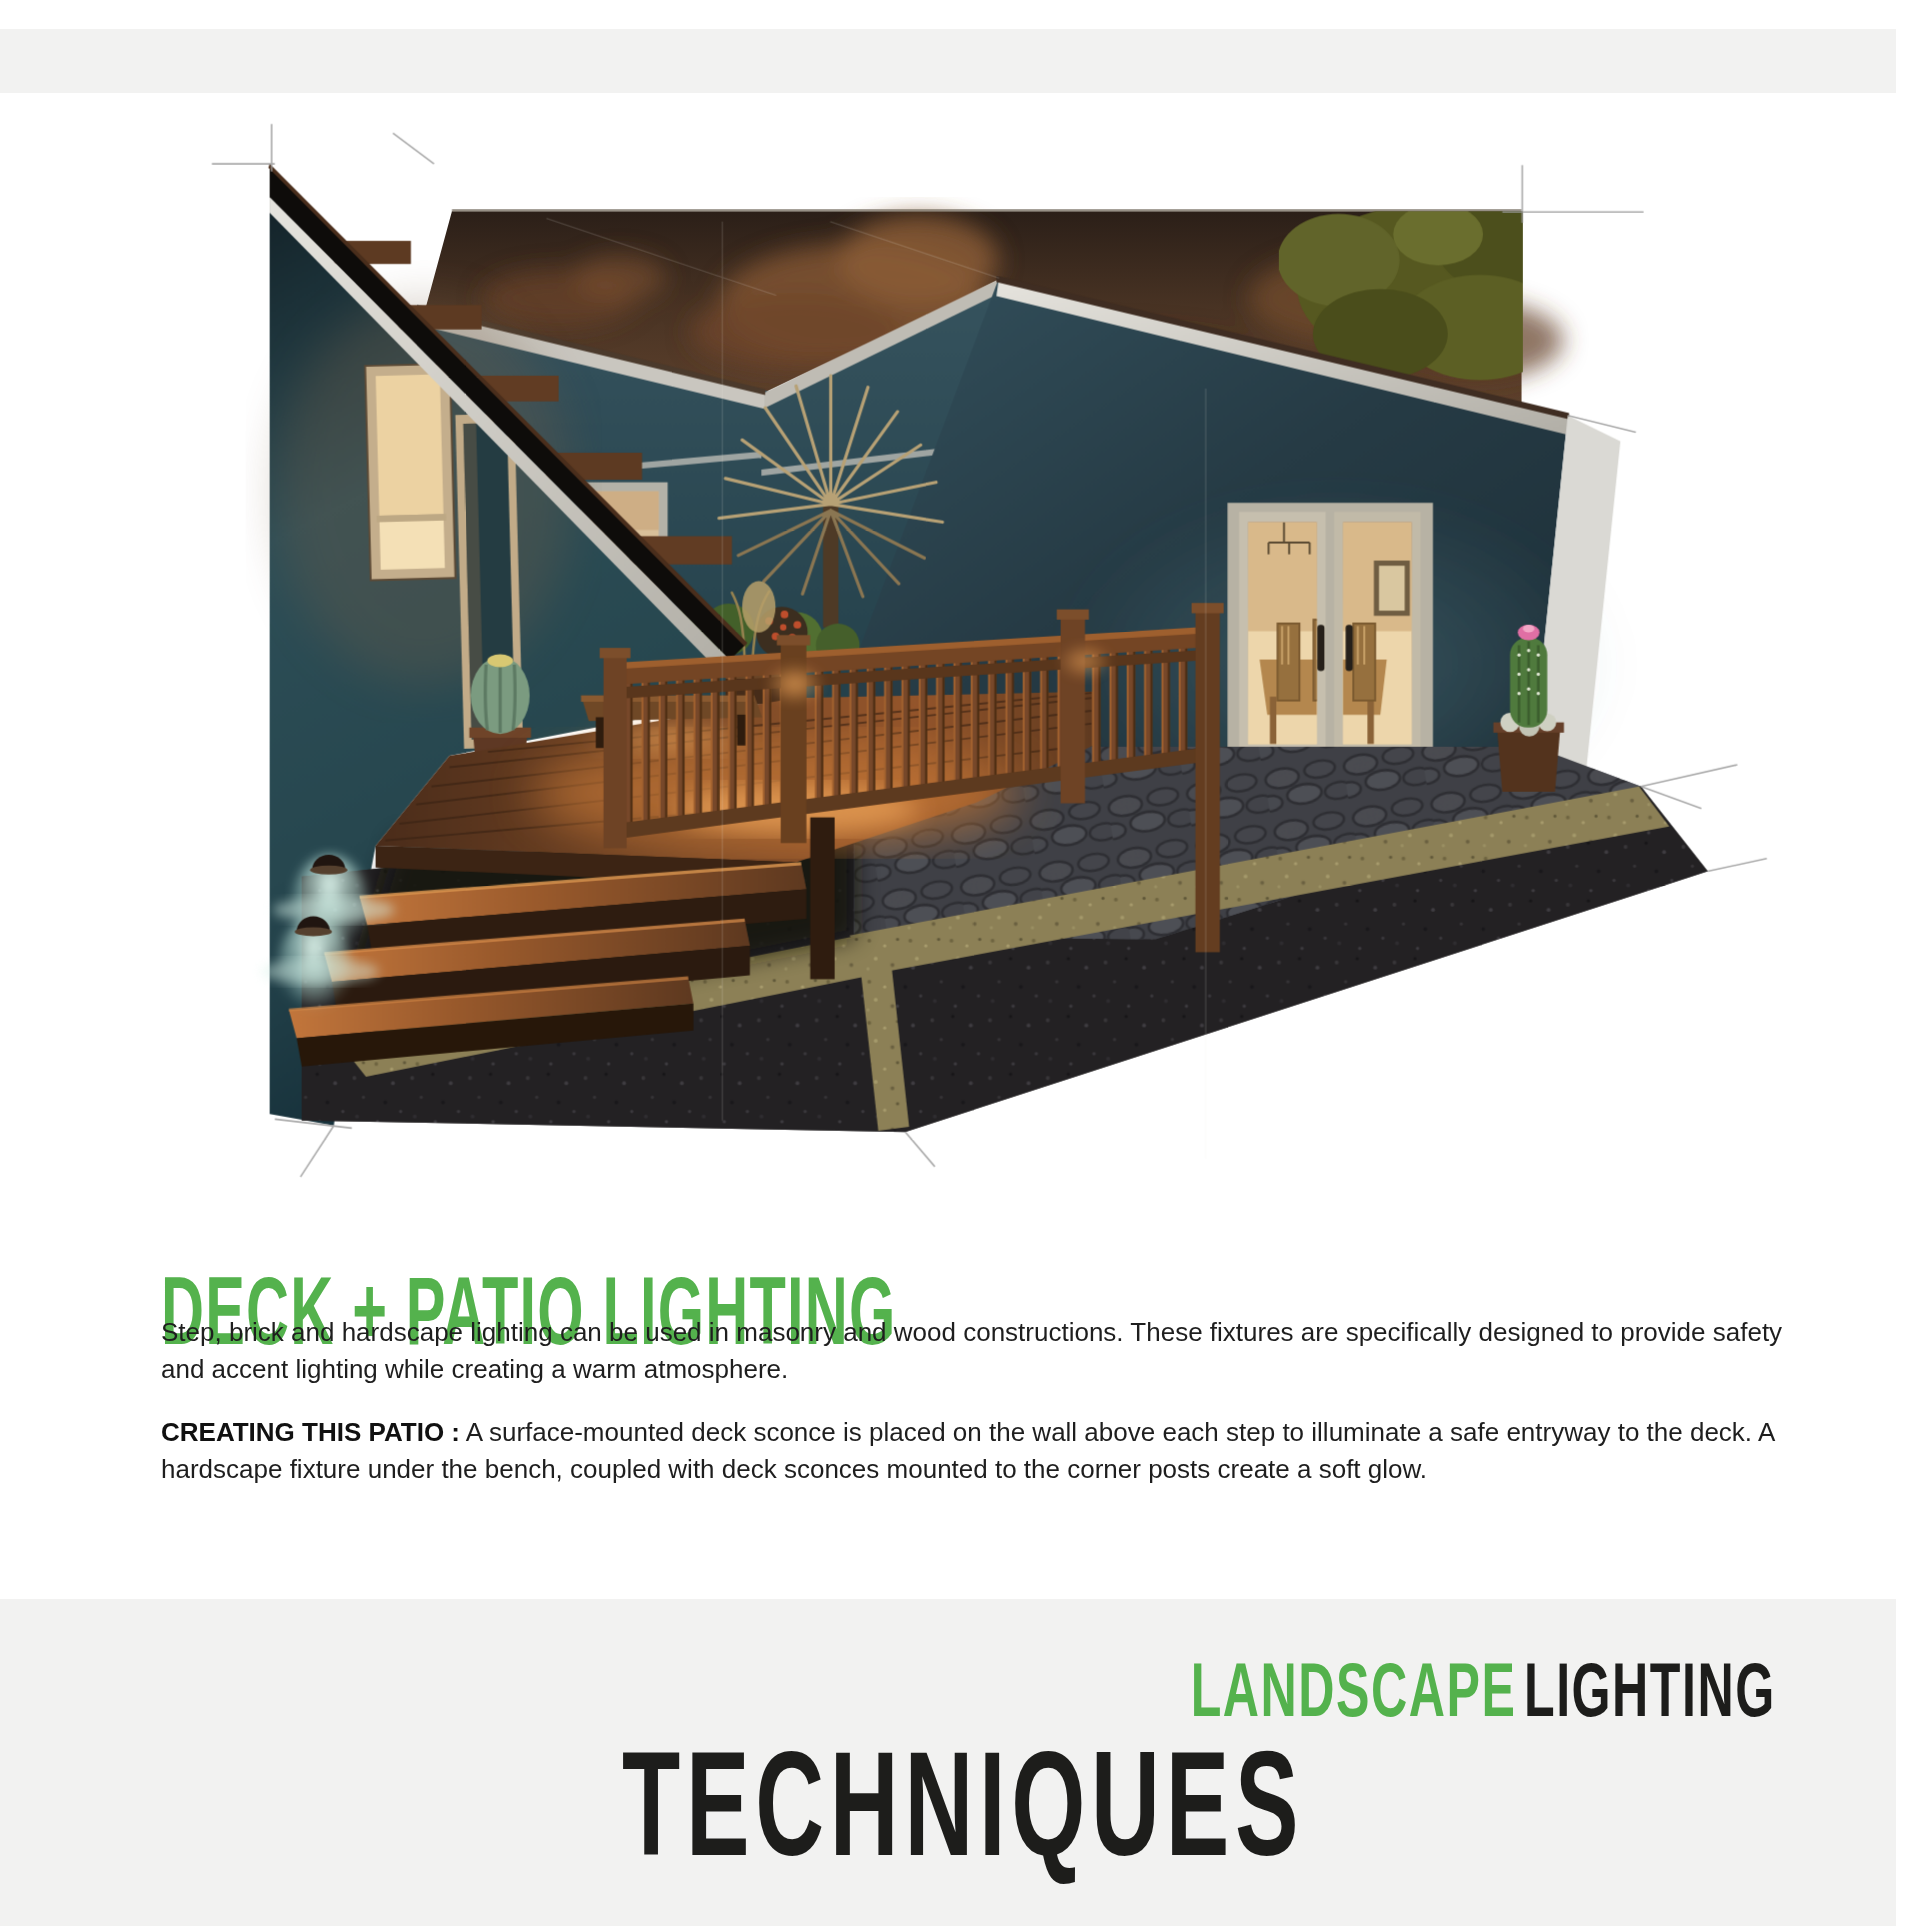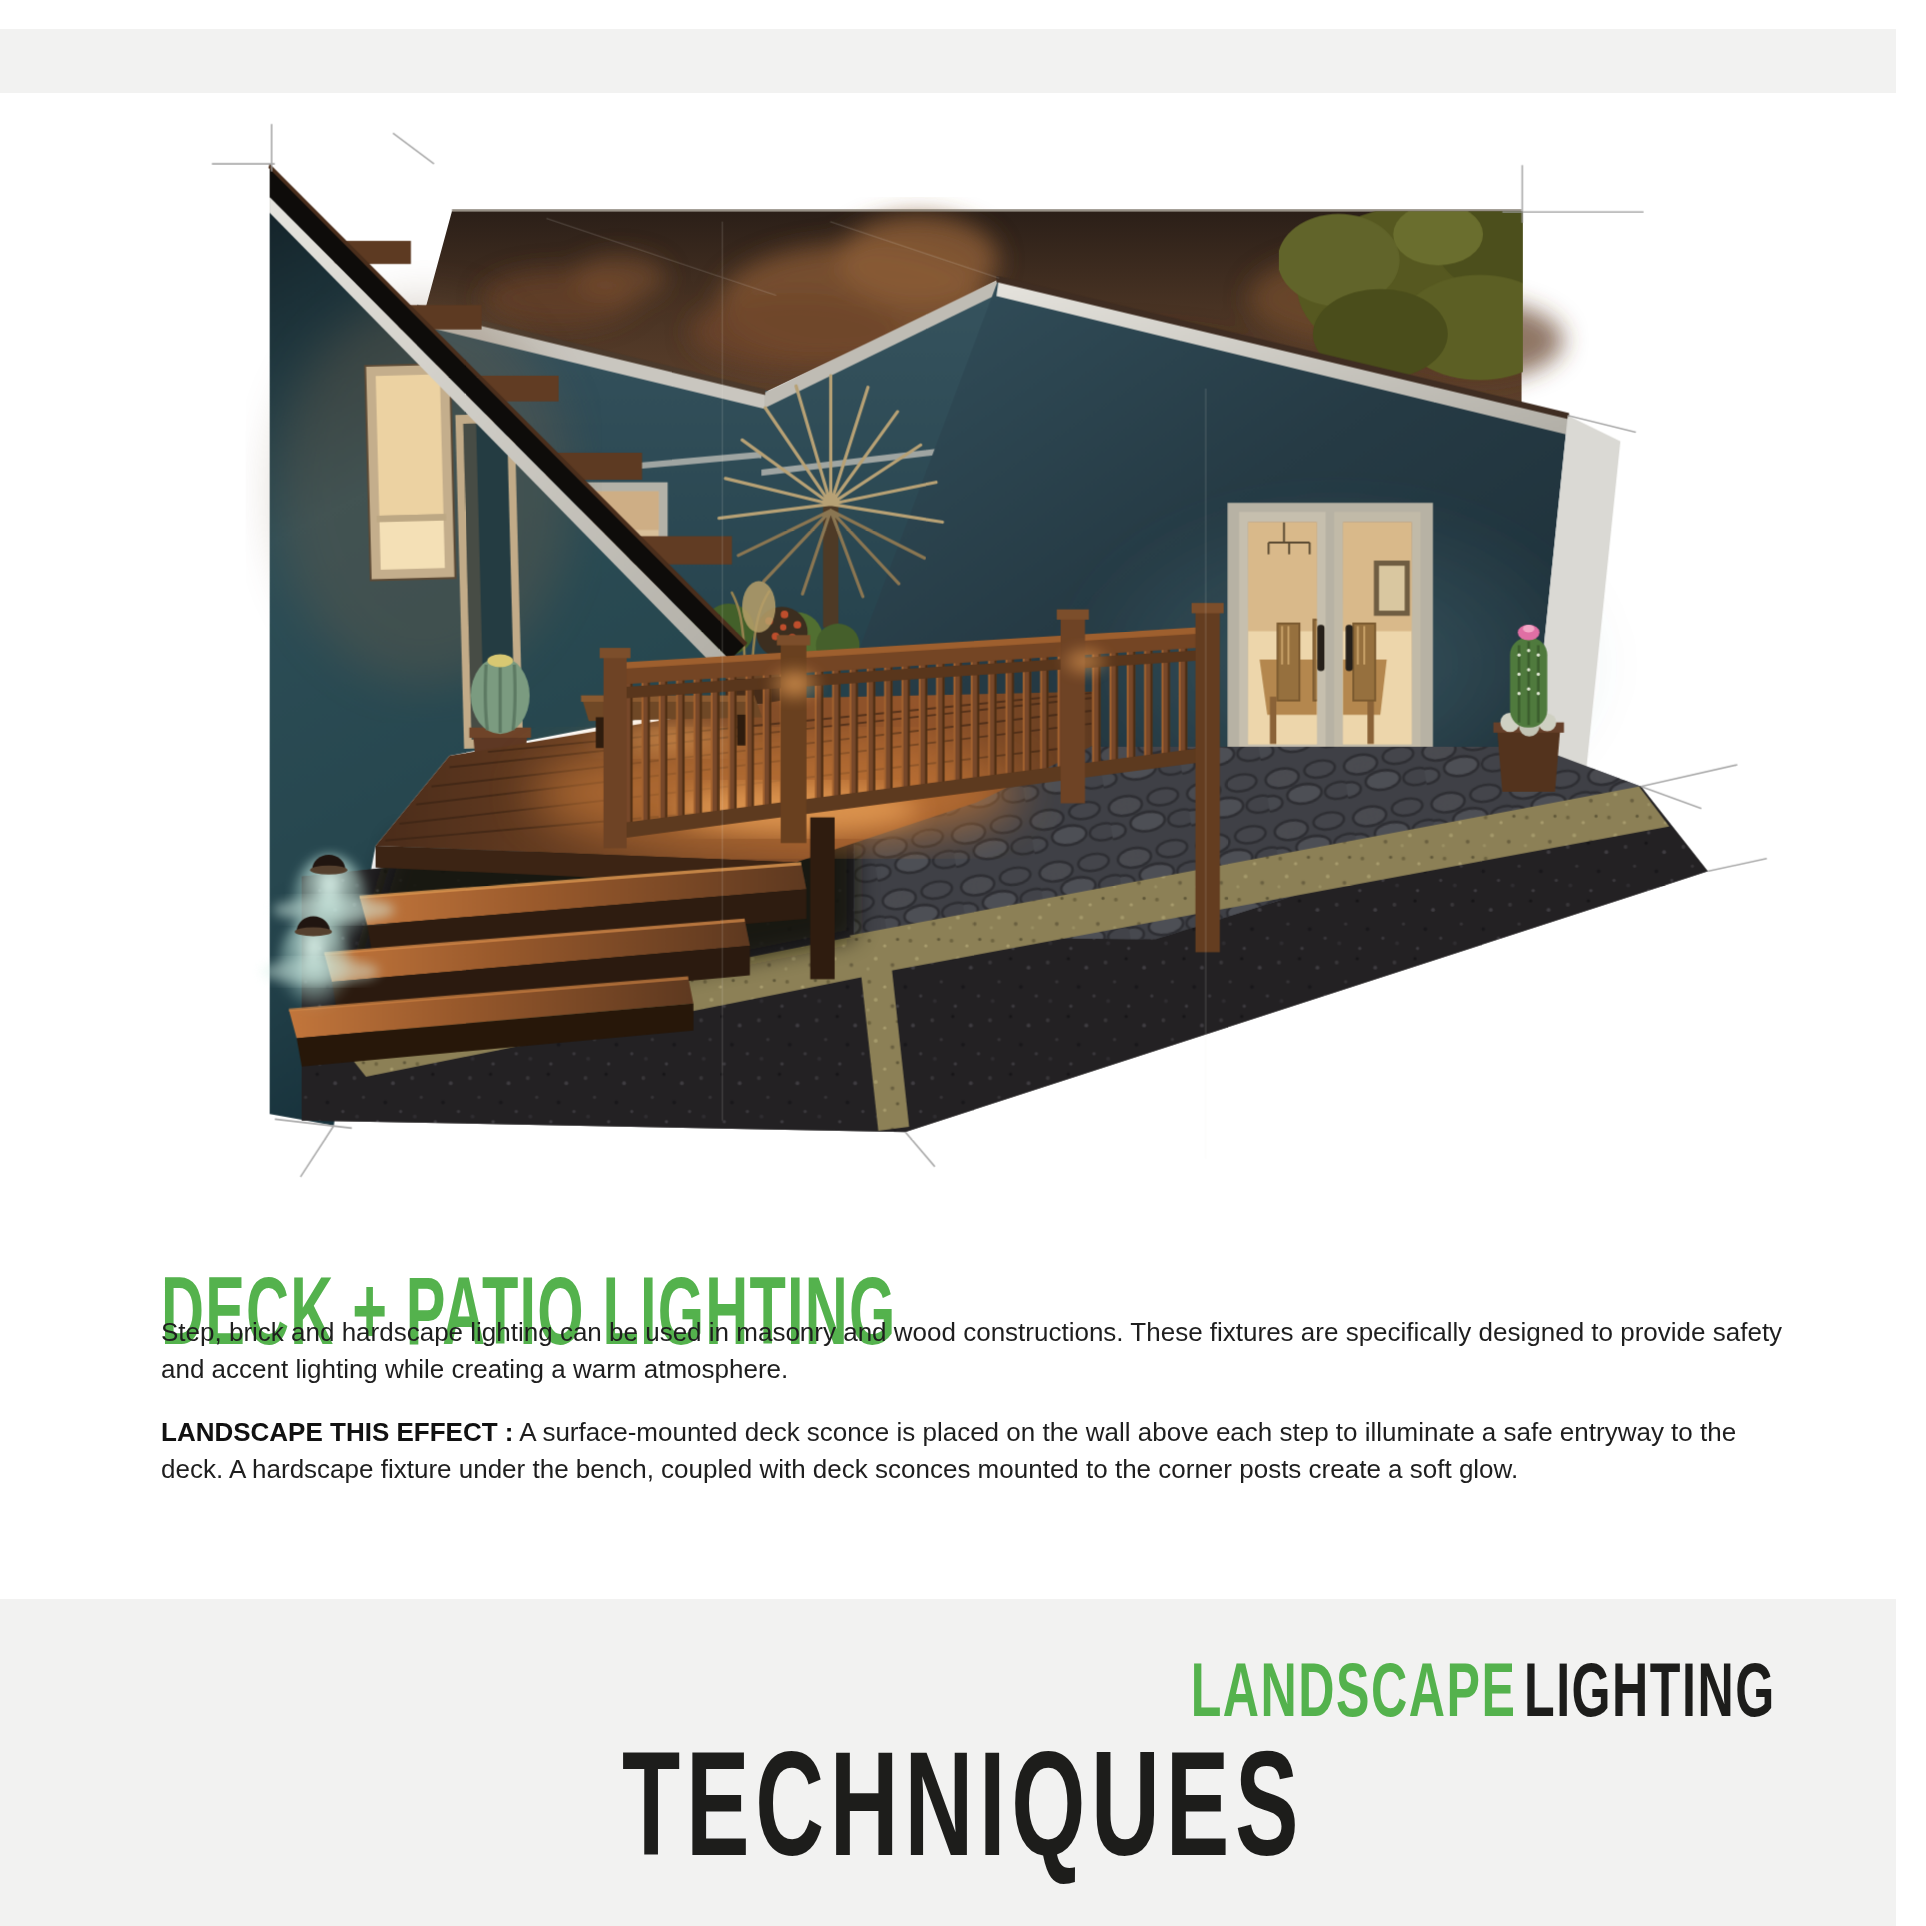--- a/index.html
+++ b/index.html
@@ -437,21 +437,21 @@
       <line x1="1878" y1="560" x2="1878" y2="1760"></line>
       <line x1="851" y1="295" x2="1209" y2="415"></line>
       <line x1="1556" y1="388" x2="1293" y2="300"></line>
     </g>
   </svg>
 
   <h1 class="headline"><span class="cond">DECK + PATIO LIGHTING</span></h1>
 
   <div class="copy">
     <p>Step, brick and hardscape lighting can be used in masonry and wood constructions. These fixtures are specifically designed to provide safety and accent lighting while creating a warm atmosphere.</p>
-    <p><b>LANDSCAPE THIS EFFECT :</b> <span>A surface-mounted deck sconce is placed on the wall above each step to illuminate a safe entryway to the deck. A hardscape fixture under the bench, coupled with deck sconces mounted to the corner posts create a soft glow.</span></p>
+    <p><b>CREATING THIS PATIO :</b> <span>A surface-mounted deck sconce is placed on the wall above each step to illuminate a safe entryway to the deck. A hardscape fixture under the bench, coupled with deck sconces mounted to the corner posts create a soft glow.</span></p>
   </div>
 
   <div class="footer-line1">
     <span class="cond2"><span class="green">LANDSCAPE</span><span class="dark">LIGHTING</span></span>
   </div>
   <div class="footer-line2">
     <span class="cond3">TECHNIQUES</span>
   </div>
 
 </div>

